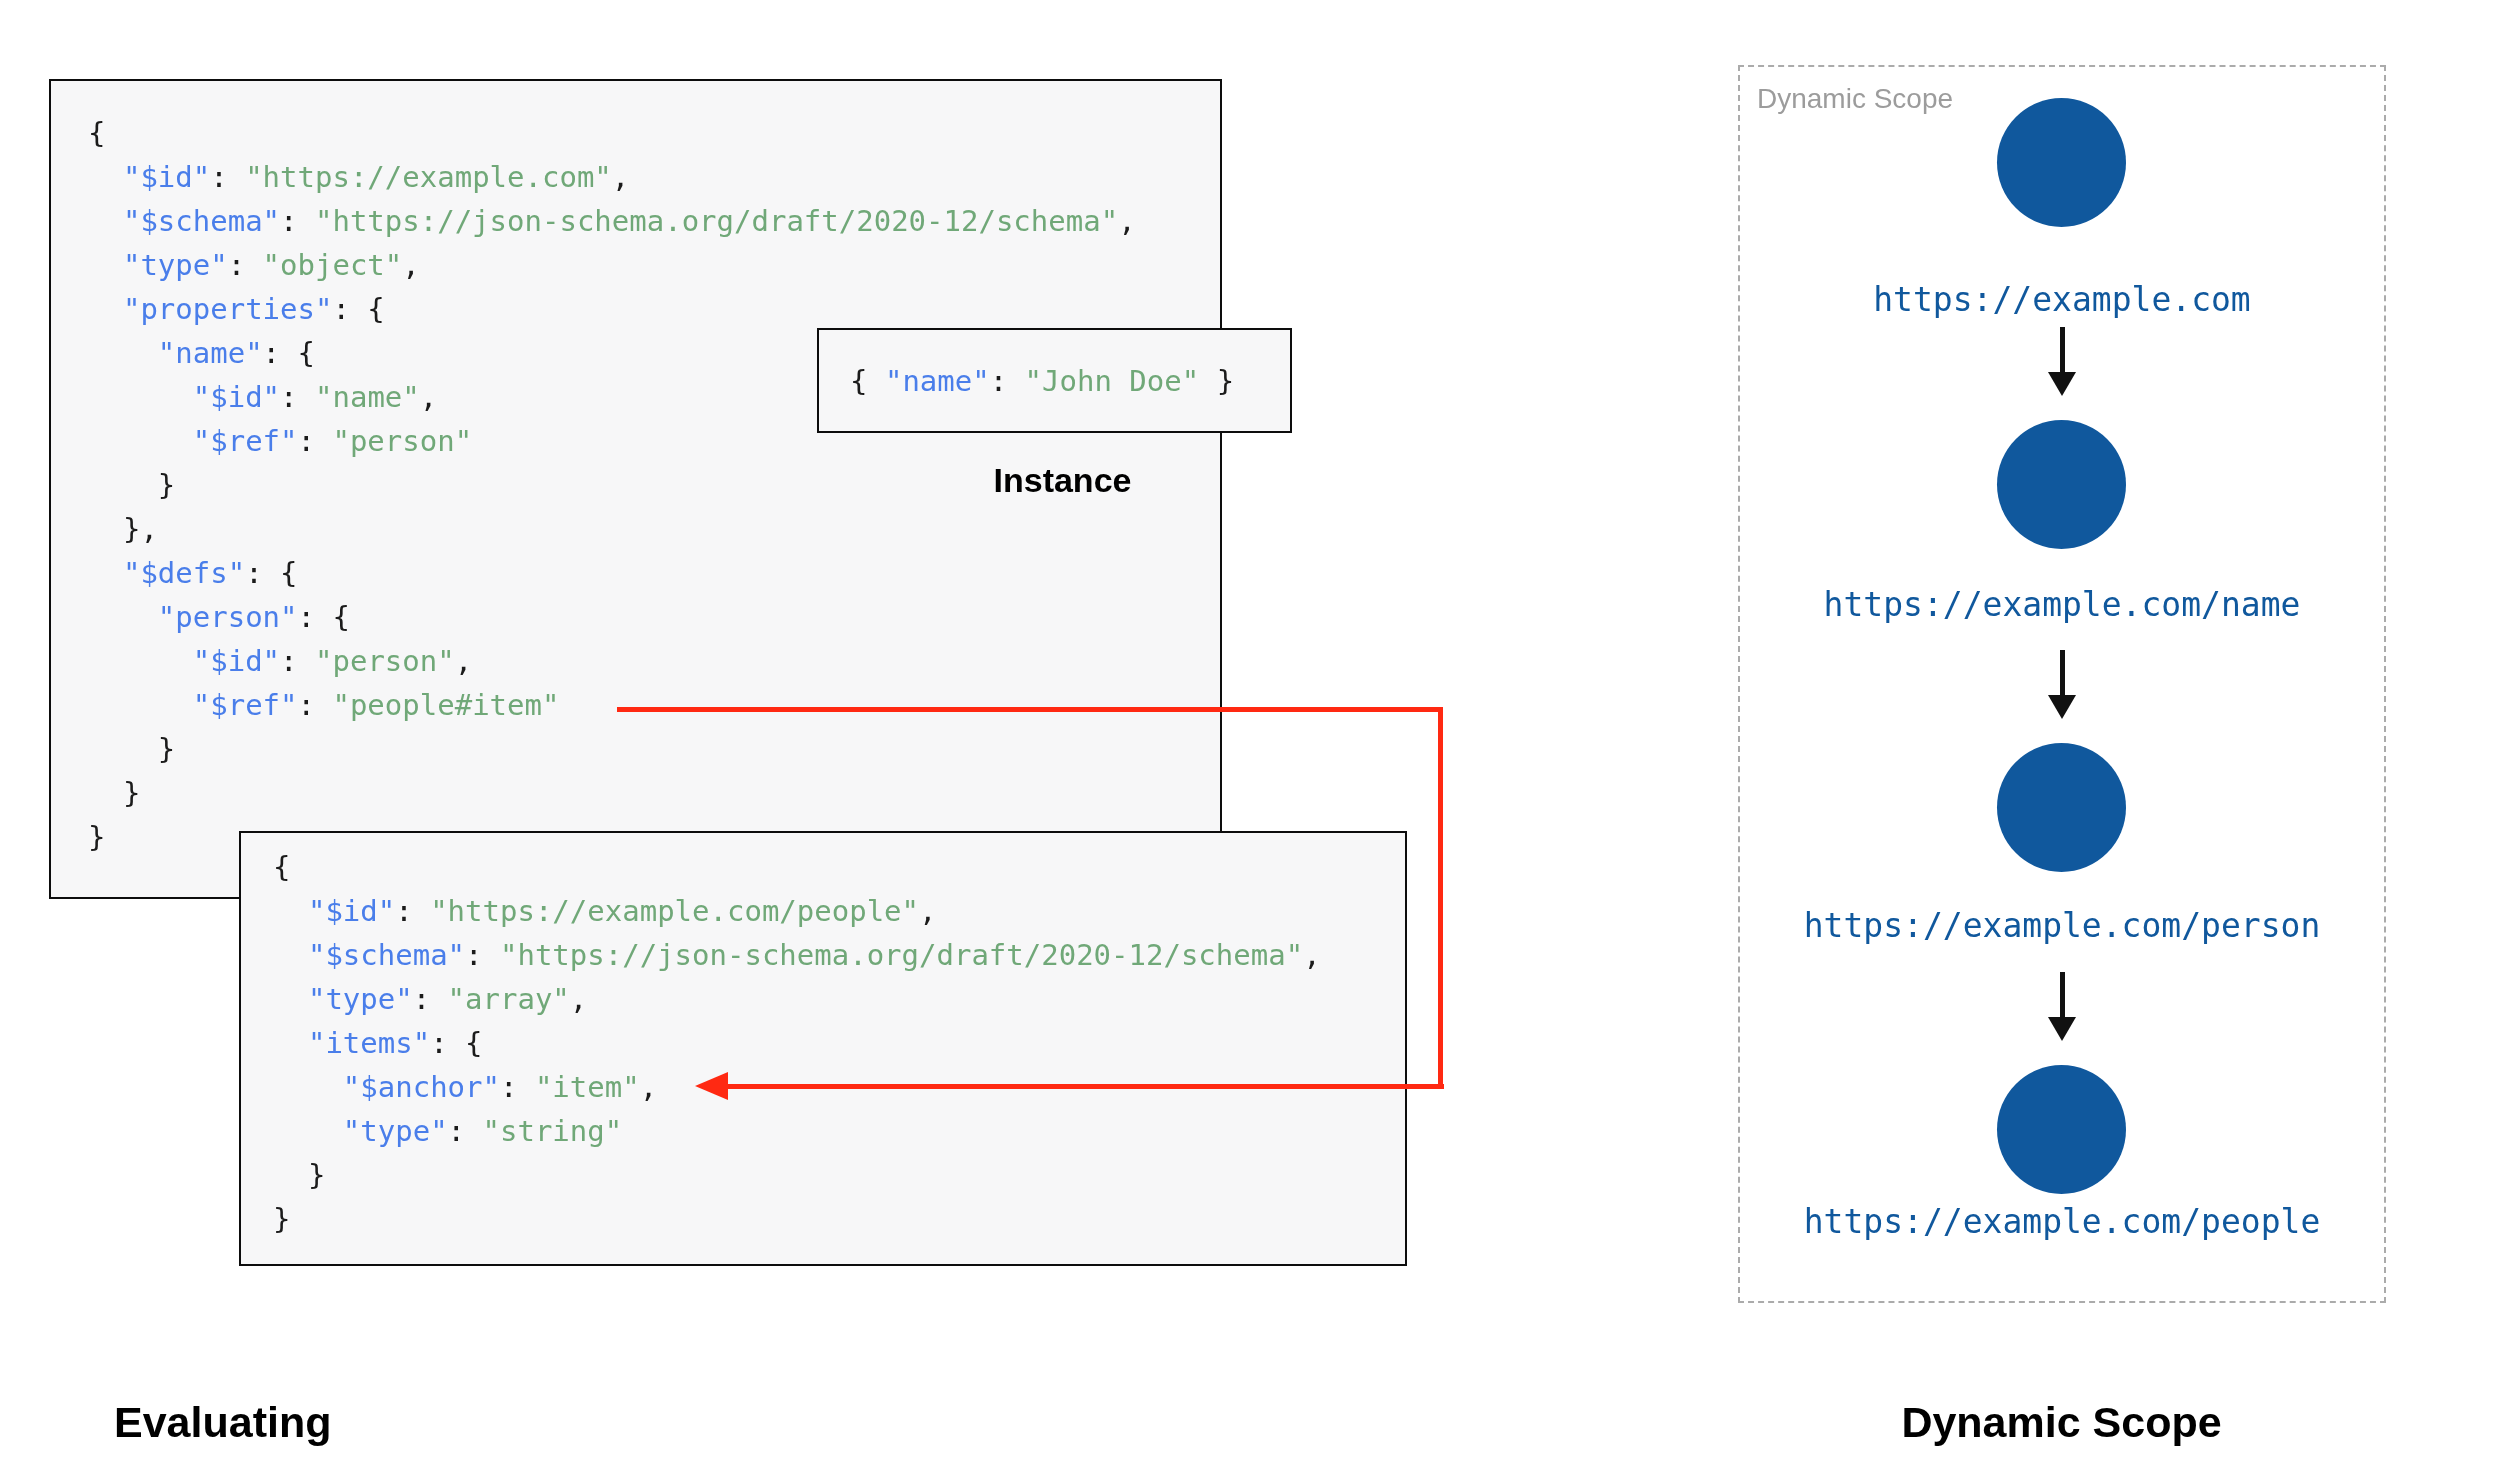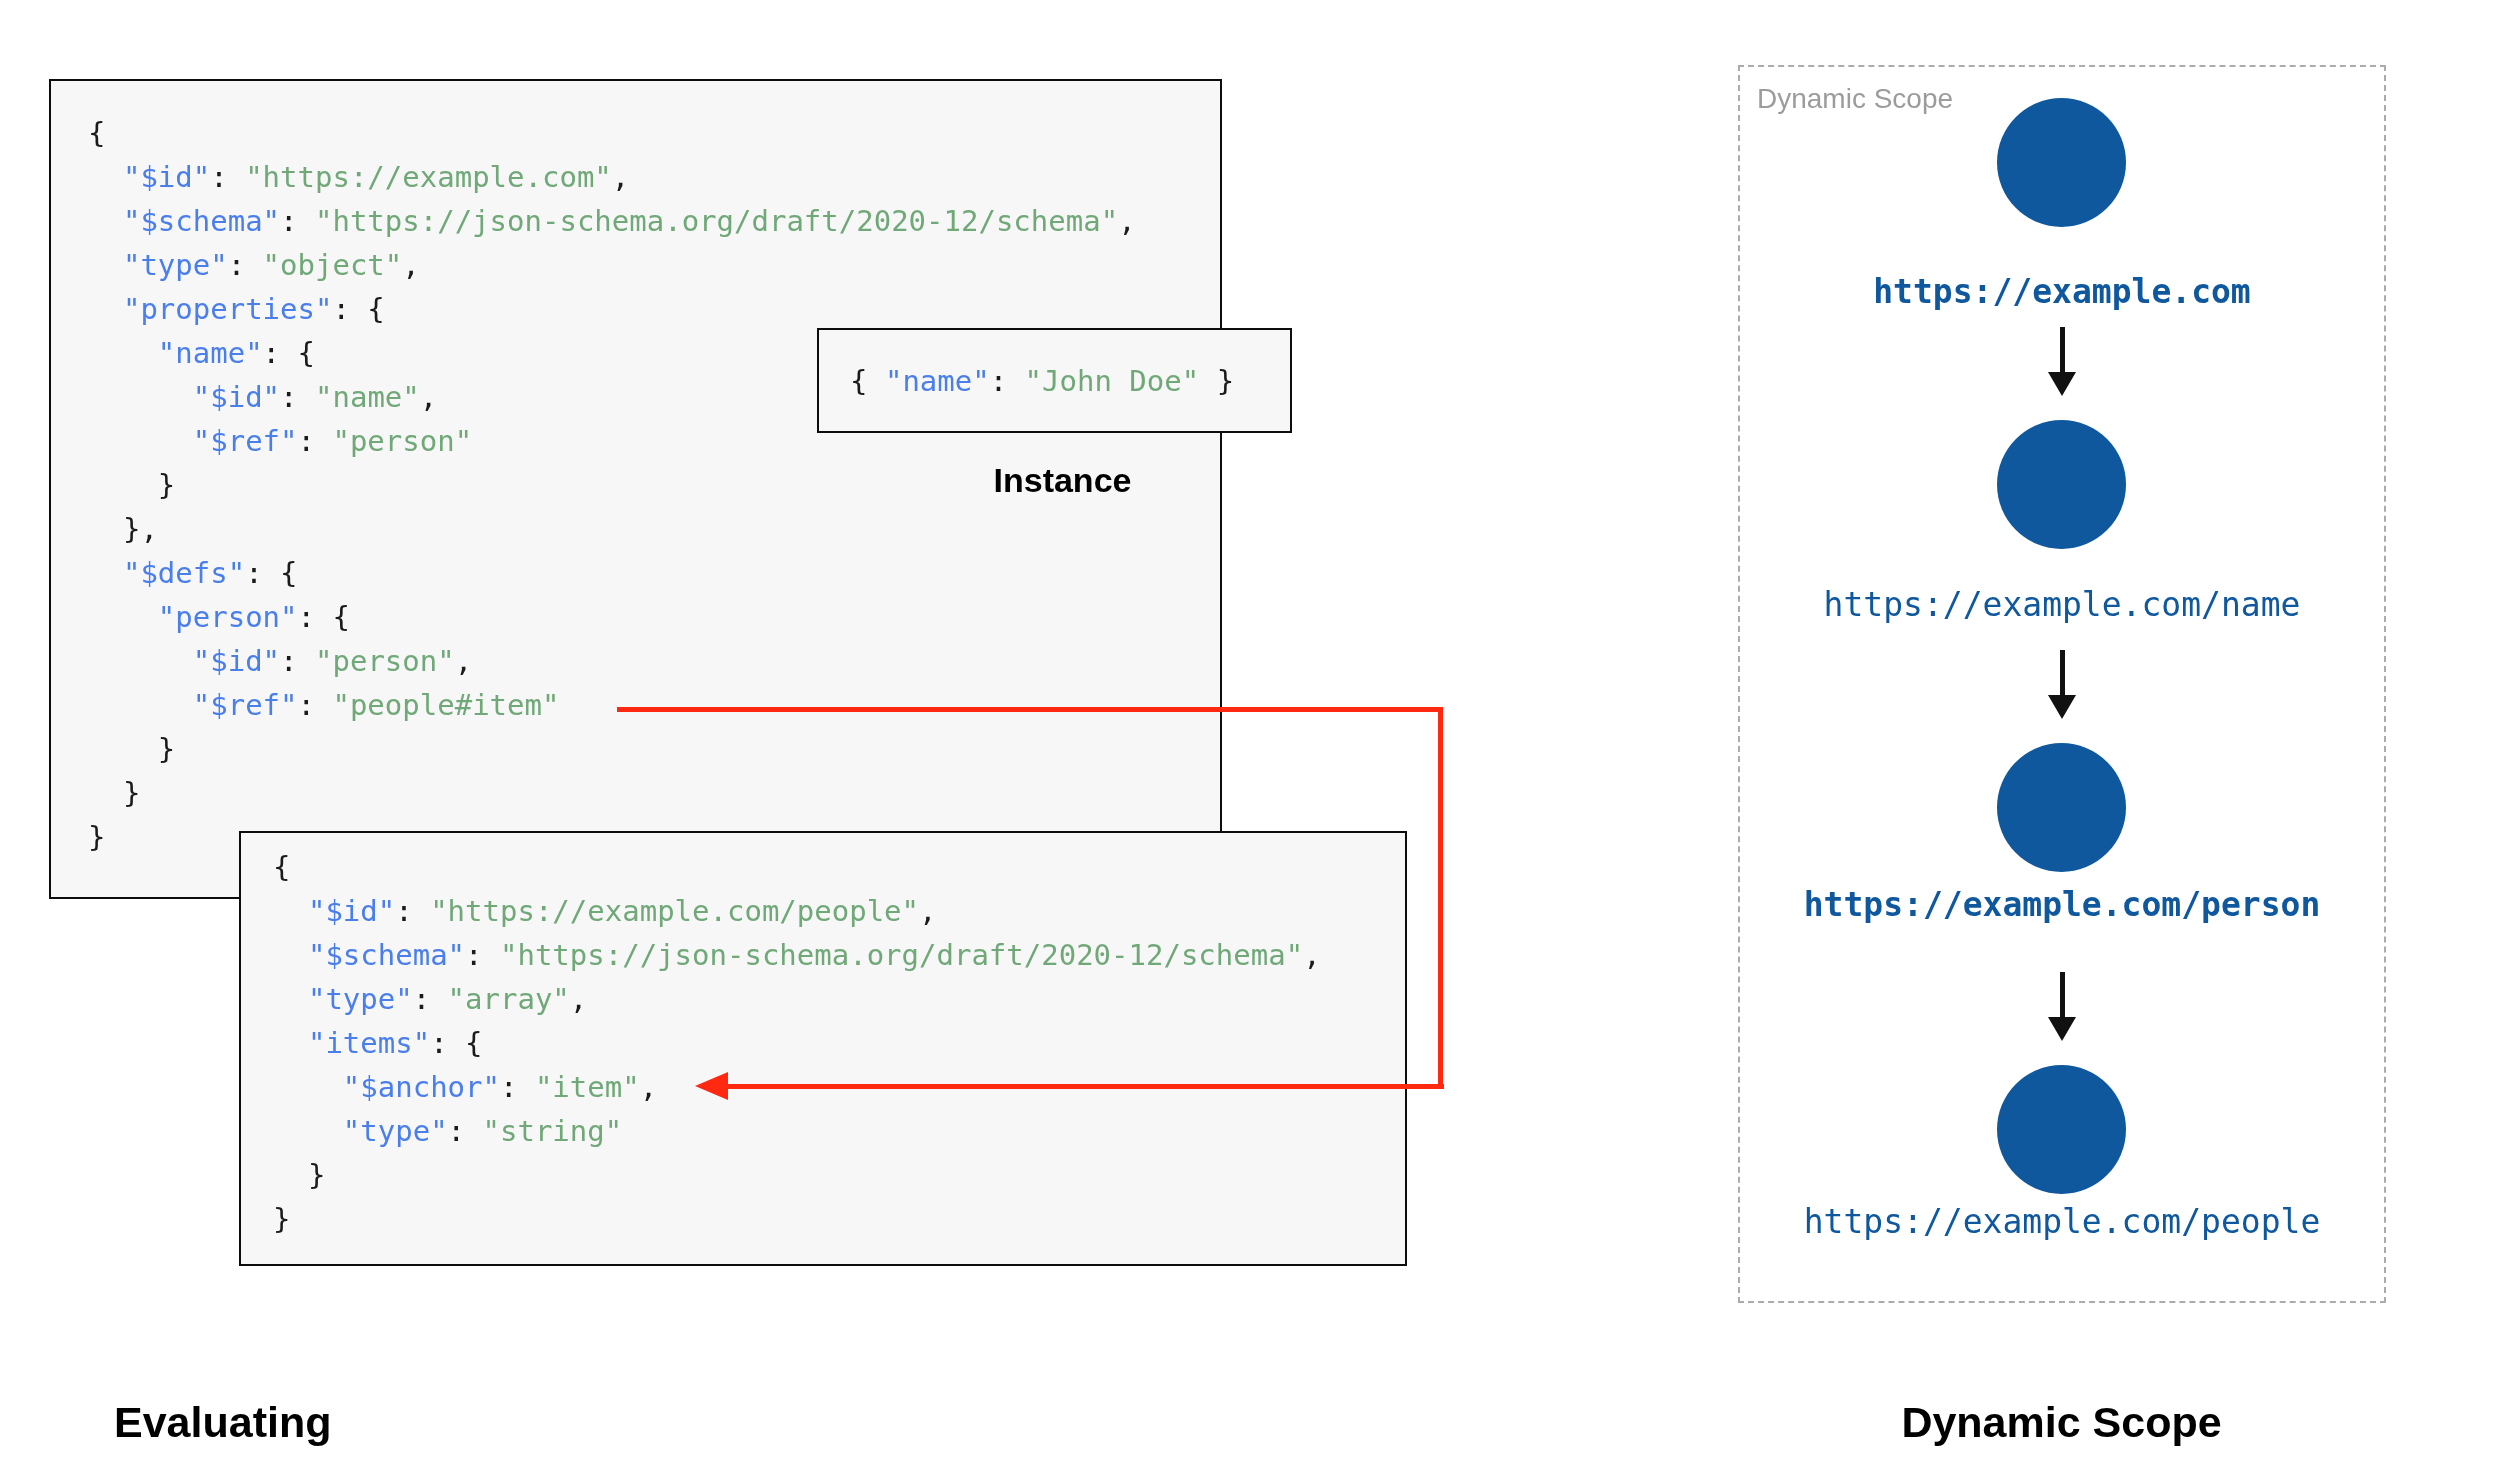--- a/index.html
+++ b/index.html
@@ -205,33 +205,33 @@
 
   <div id="red-seg-top" class="red-seg"></div>
   <div id="red-seg-vertical" class="red-seg"></div>
   <div id="red-seg-bottom" class="red-seg"></div>
   <div id="red-arrowhead"></div>
 
   <div id="scope-panel">
     <div id="scope-panel-label">Dynamic Scope</div>
     <div id="scope-nodes">
         <div class="scope-circle" style="top: 31px;"></div>
-        <div class="scope-uri" style="top: 204px; font-weight: bold;">https://example.com</div>
+        <div class="scope-uri" style="top: 212px;">https://example.com</div>
         <div class="scope-arrow" style="top: 260px;">
           <div class="stem"></div>
           <div class="head"></div>
         </div>
         <div class="scope-circle" style="top: 353px;"></div>
         <div class="scope-uri" style="top: 517px;">https://example.com/name</div>
         <div class="scope-arrow" style="top: 583px;">
           <div class="stem"></div>
           <div class="head"></div>
         </div>
         <div class="scope-circle" style="top: 676px;"></div>
-        <div class="scope-uri" style="top: 817px; font-weight: bold;">https://example.com/person</div>
+        <div class="scope-uri" style="top: 838px;">https://example.com/person</div>
         <div class="scope-arrow" style="top: 905px;">
           <div class="stem"></div>
           <div class="head"></div>
         </div>
         <div class="scope-circle" style="top: 998px;"></div>
         <div class="scope-uri" style="top: 1134px;">https://example.com/people</div>
       </div>
   </div>
 
   <div id="caption-left">

